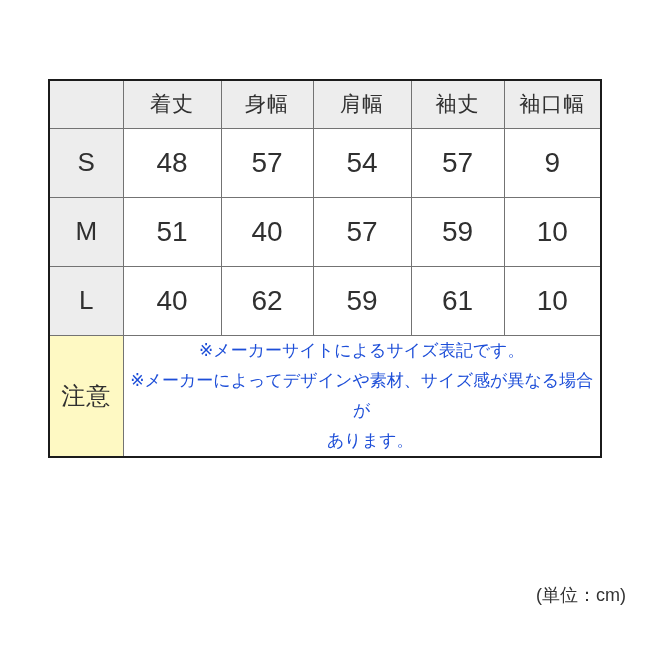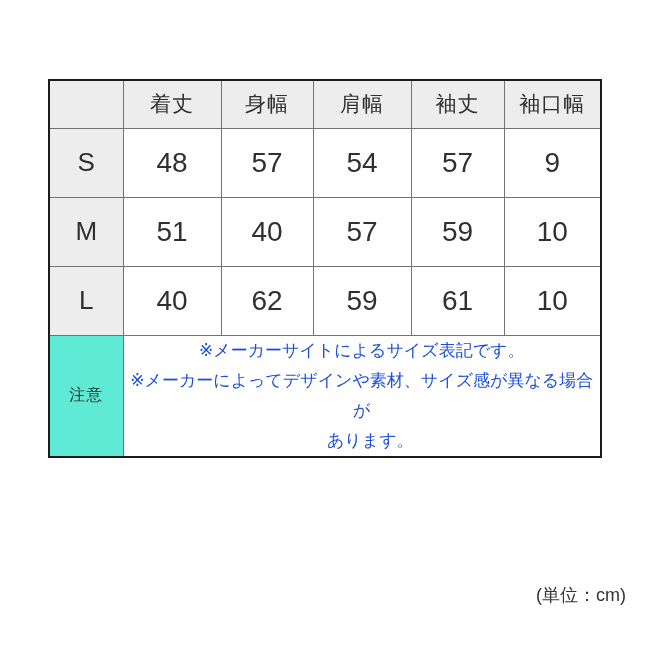--- a/index.html
+++ b/index.html
@@ -44,22 +44,22 @@
   }
   .size-cell {
     background: #ededed;
     font-size: 26px;
   }
   .value-cell {
     background: #ffffff;
     font-size: 28px;
   }
   .note-label-cell {
-    background: #5eead4;
-    font-size: 16px;
+    background: #fef9c3;
+    font-size: 24px;
     letter-spacing: 1px;
   }
   .note-cell {
     background: #ffffff;
     text-align: left;
     vertical-align: middle;
     font-size: 17px;
     line-height: 30px;
     padding: 6px 8px 6px 8px;
     white-space: pre-line;

